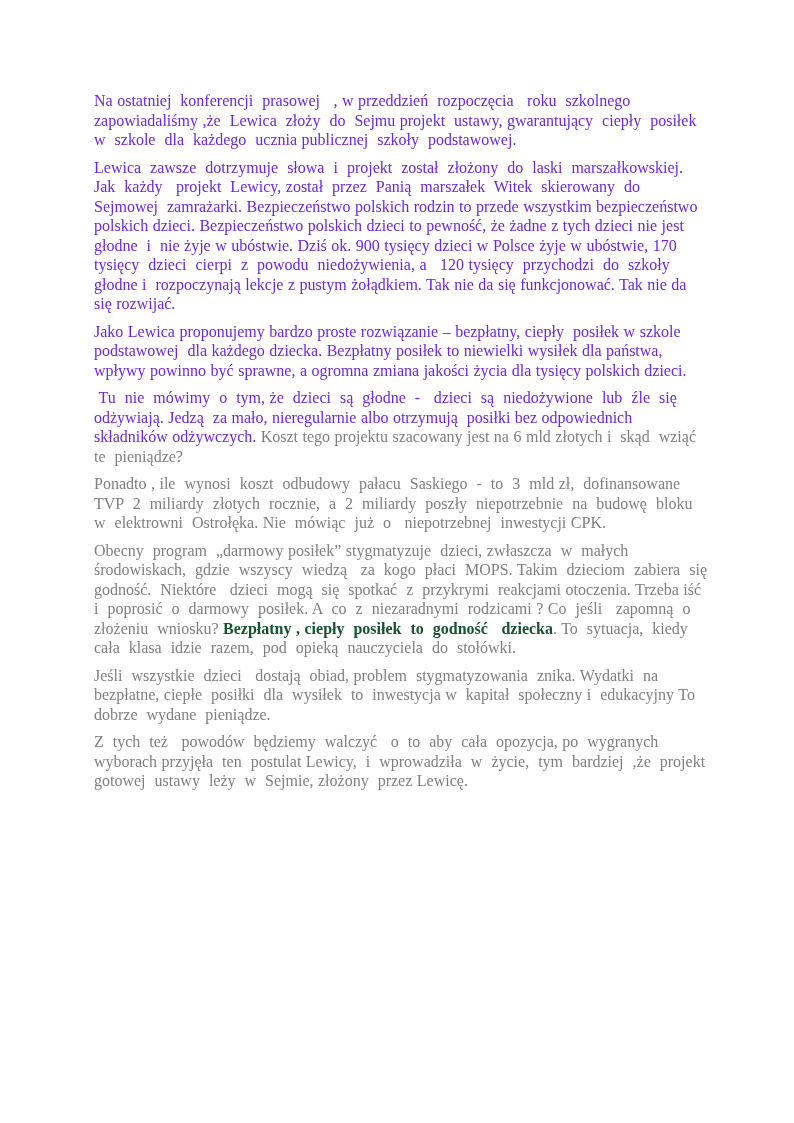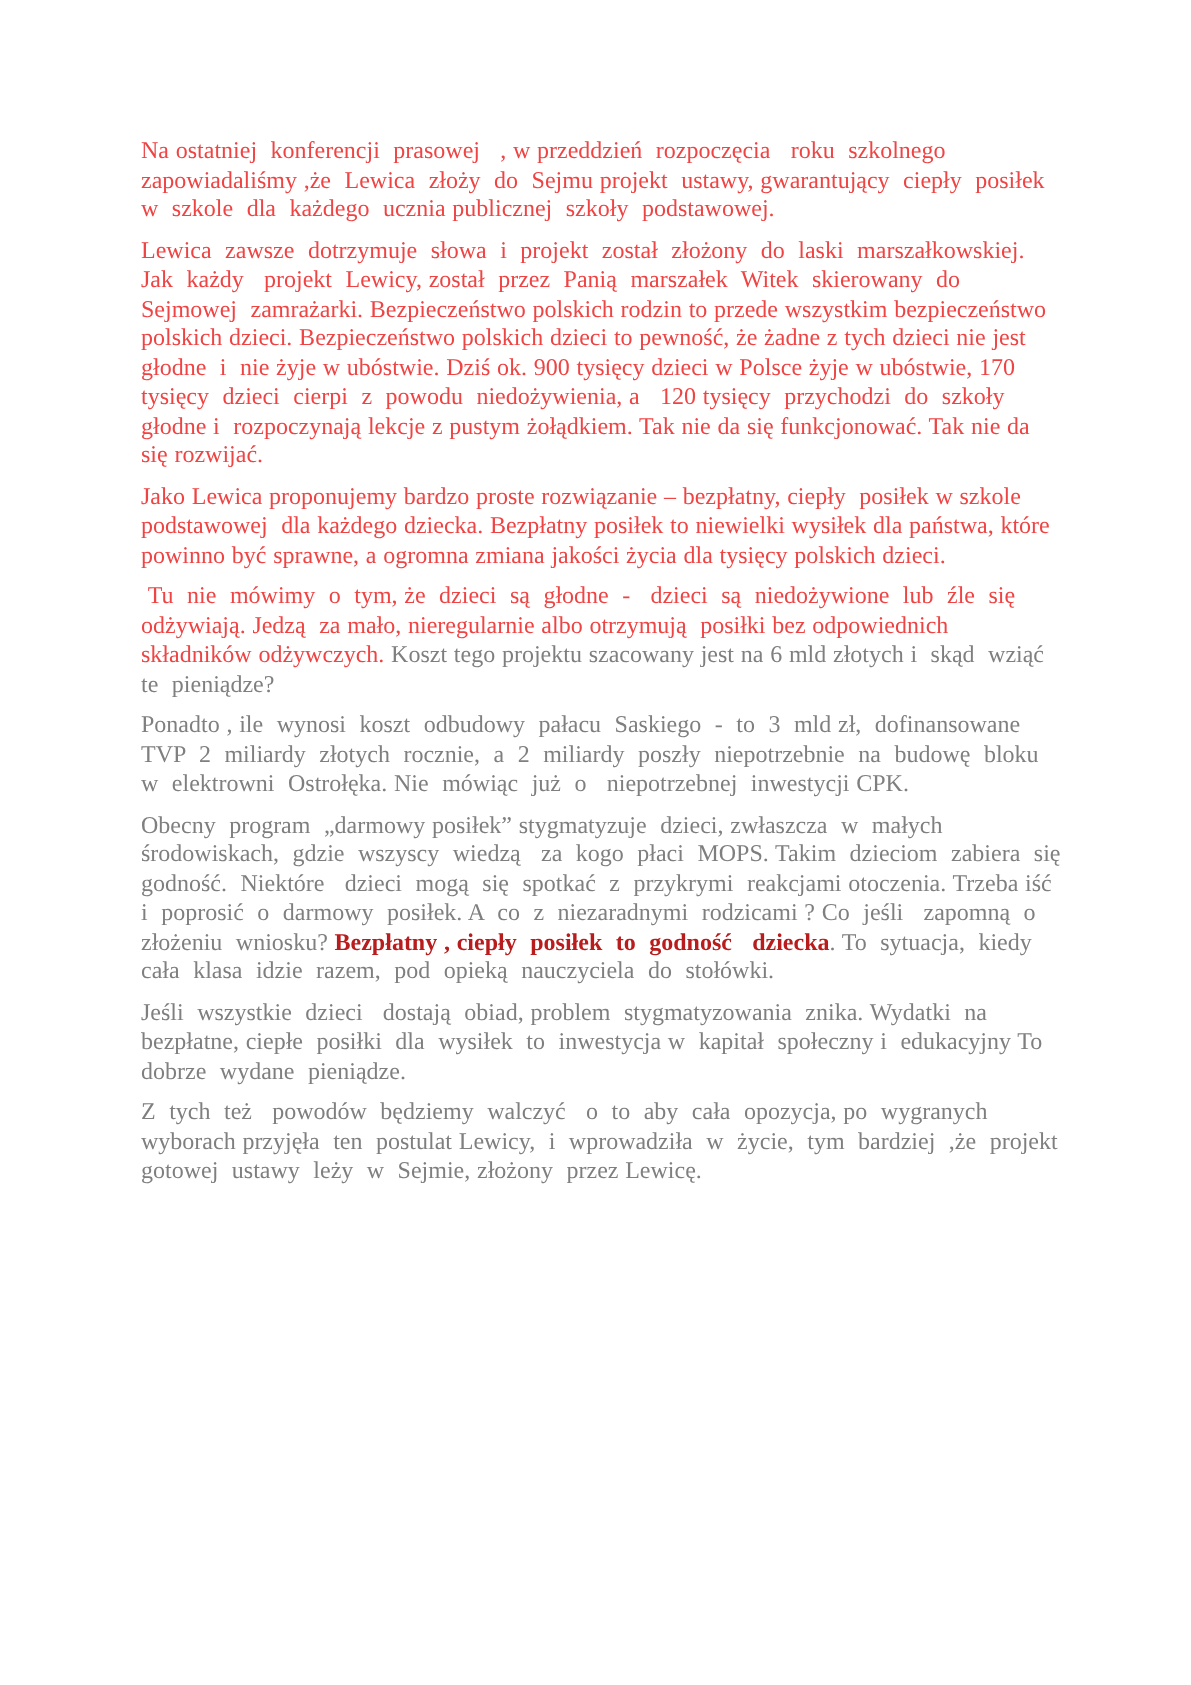--- a/index.html
+++ b/index.html
@@ -24,39 +24,39 @@
     line-height: 19.5px;
     color: #000000;
     text-align: left;
   }
   .para {
     margin: 0 0 8px 0;
     white-space: pre-wrap;
     word-spacing: 0.5px;
   }
   .run-normal {
-    color: #ef4444;
+    color: #6d28d9;
     font-weight: normal;
   }
   .run-muted {
     color: #7f7f7f;
     font-weight: normal;
   }
   .run-muted-bold {
-    color: #b91c1c;
+    color: #14532d;
     font-weight: bold;
   }
 </style>
 </head>
 <body>
 
 <div class="page">
   <div class="text-block">
       <p class="para"><span class="run-normal">Na ostatniej  konferencji  prasowej   , w przeddzień  rozpoczęcia   roku  szkolnego zapowiadaliśmy ,że  Lewica  złoży  do  Sejmu projekt  ustawy, gwarantujący  ciepły  posiłek w  szkole  dla  każdego  ucznia publicznej  szkoły  podstawowej.</span></p>
       <p class="para"><span class="run-normal">Lewica  zawsze  dotrzymuje  słowa  i  projekt  został  złożony  do  laski  marszałkowskiej. Jak  każdy   projekt  Lewicy, został  przez  Panią  marszałek  Witek  skierowany  do Sejmowej  zamrażarki. Bezpieczeństwo polskich rodzin to przede wszystkim bezpieczeństwo polskich dzieci. Bezpieczeństwo polskich dzieci to pewność, że żadne z tych dzieci nie jest głodne  i  nie żyje w ubóstwie. Dziś ok. 900 tysięcy dzieci w Polsce żyje w ubóstwie, 170 tysięcy  dzieci  cierpi  z  powodu  niedożywienia, a   120 tysięcy  przychodzi  do  szkoły głodne i  rozpoczynają lekcje z pustym żołądkiem. Tak nie da się funkcjonować. Tak nie da się rozwijać.</span></p>
-      <p class="para"><span class="run-normal">Jako Lewica proponujemy bardzo proste rozwiązanie – bezpłatny, ciepły  posiłek w szkole podstawowej  dla każdego dziecka. Bezpłatny posiłek to niewielki wysiłek dla państwa, które powinno być sprawne, a ogromna zmiana jakości życia dla tysięcy polskich dzieci.</span></p>
+      <p class="para"><span class="run-normal">Jako Lewica proponujemy bardzo proste rozwiązanie – bezpłatny, ciepły  posiłek w szkole podstawowej  dla każdego dziecka. Bezpłatny posiłek to niewielki wysiłek dla państwa, wpływy powinno być sprawne, a ogromna zmiana jakości życia dla tysięcy polskich dzieci.</span></p>
       <p class="para"><span class="run-normal"> Tu  nie  mówimy  o  tym, że  dzieci  są  głodne  -   dzieci  są  niedożywione  lub  źle  się odżywiają. Jedzą  za mało, nieregularnie albo otrzymują  posiłki bez odpowiednich składników odżywczych. </span><span class="run-muted">Koszt tego projektu szacowany jest na 6 mld złotych i  skąd  wziąć te  pieniądze?</span></p>
       <p class="para"><span class="run-muted">Ponadto , ile  wynosi  koszt  odbudowy  pałacu  Saskiego  -  to  3  mld zł,  dofinansowane TVP  2  miliardy  złotych  rocznie,  a  2  miliardy  poszły  niepotrzebnie  na  budowę  bloku w  elektrowni  Ostrołęka. Nie  mówiąc  już  o   niepotrzebnej  inwestycji CPK.</span></p>
       <p class="para"><span class="run-muted">Obecny  program  „darmowy posiłek” stygmatyzuje  dzieci, zwłaszcza  w  małych środowiskach,  gdzie  wszyscy  wiedzą   za  kogo  płaci  MOPS. Takim  dzieciom  zabiera  się godność.  Niektóre   dzieci  mogą  się  spotkać  z  przykrymi  reakcjami otoczenia. Trzeba iść i  poprosić  o  darmowy  posiłek. A  co  z  niezaradnymi  rodzicami ? Co  jeśli   zapomną  o złożeniu  wniosku? </span><span class="run-muted-bold">Bezpłatny , ciepły  posiłek  to  godność   dziecka</span><span class="run-muted">. To  sytuacja,  kiedy cała  klasa  idzie  razem,  pod  opieką  nauczyciela  do  stołówki.</span></p>
       <p class="para"><span class="run-muted">Jeśli  wszystkie  dzieci   dostają  obiad, problem  stygmatyzowania  znika. Wydatki  na bezpłatne, ciepłe  posiłki  dla  wysiłek  to  inwestycja w  kapitał  społeczny i  edukacyjny To dobrze  wydane  pieniądze.</span></p>
       <p class="para"><span class="run-muted">Z  tych  też   powodów  będziemy  walczyć   o  to  aby  cała  opozycja, po  wygranych wyborach przyjęła  ten  postulat Lewicy,  i  wprowadziła  w  życie,  tym  bardziej  ,że  projekt gotowej  ustawy  leży  w  Sejmie, złożony  przez Lewicę.</span></p>
     </div>
 </div>
 
 </body></html>

